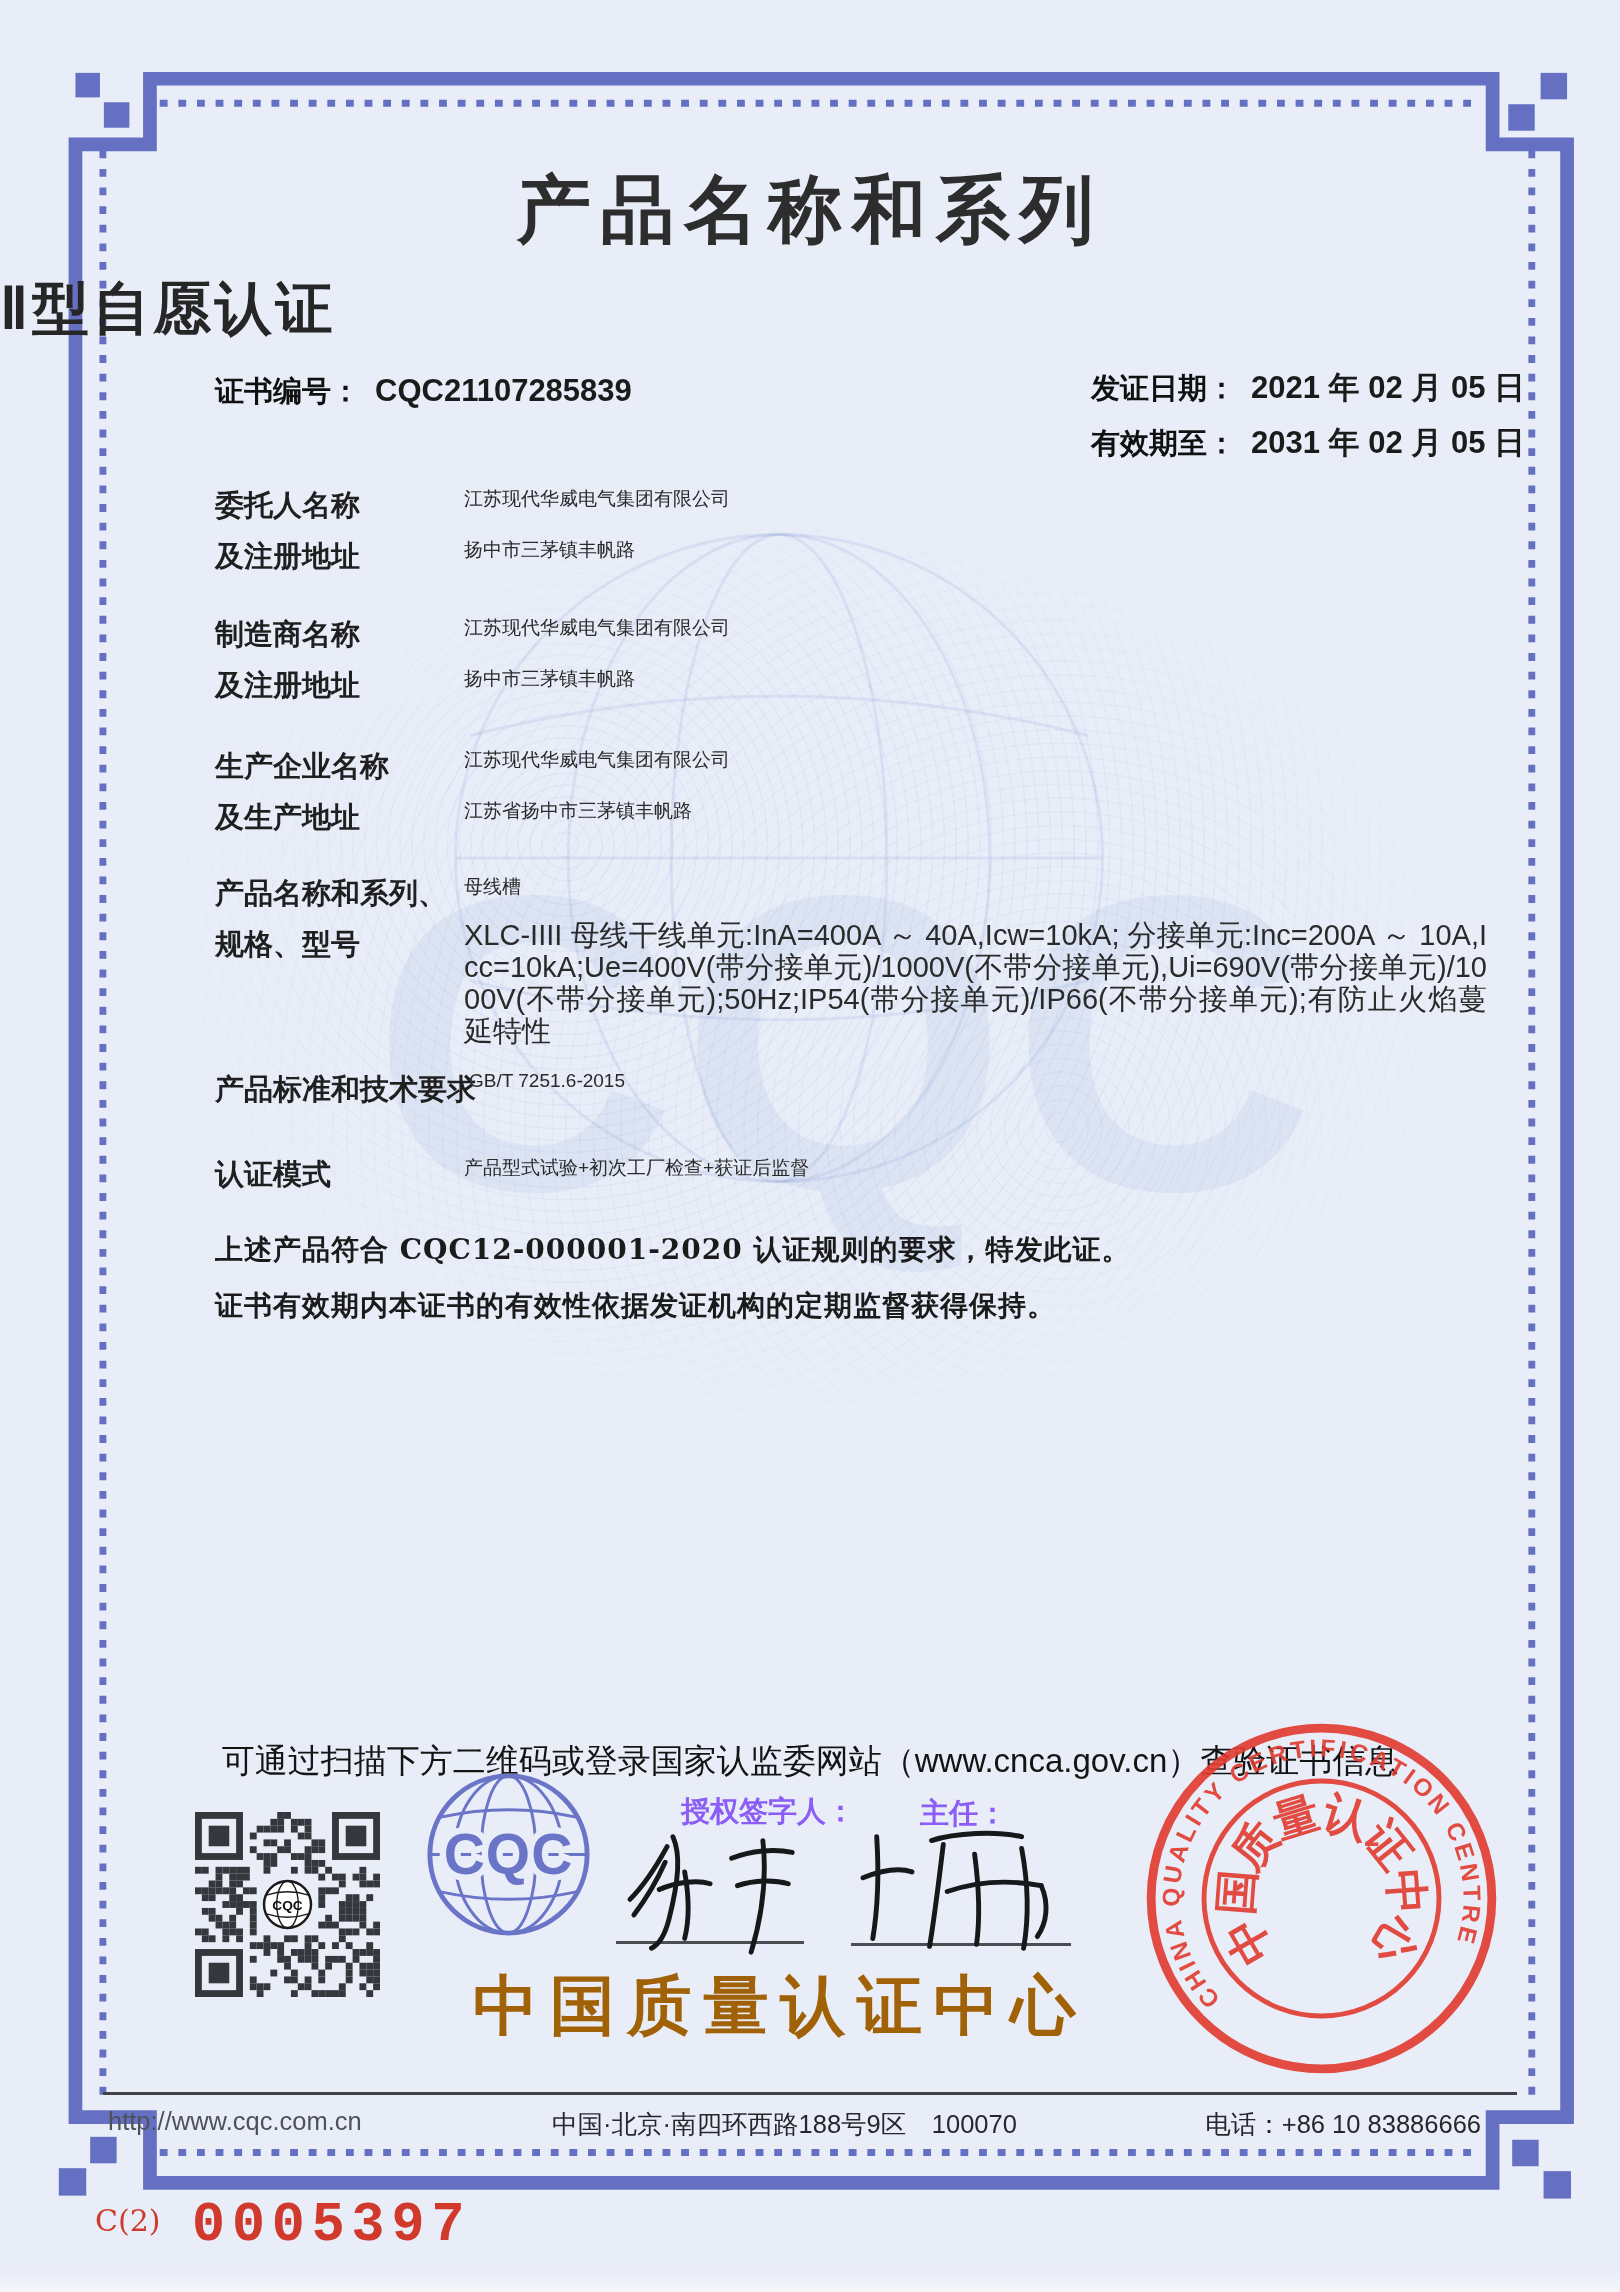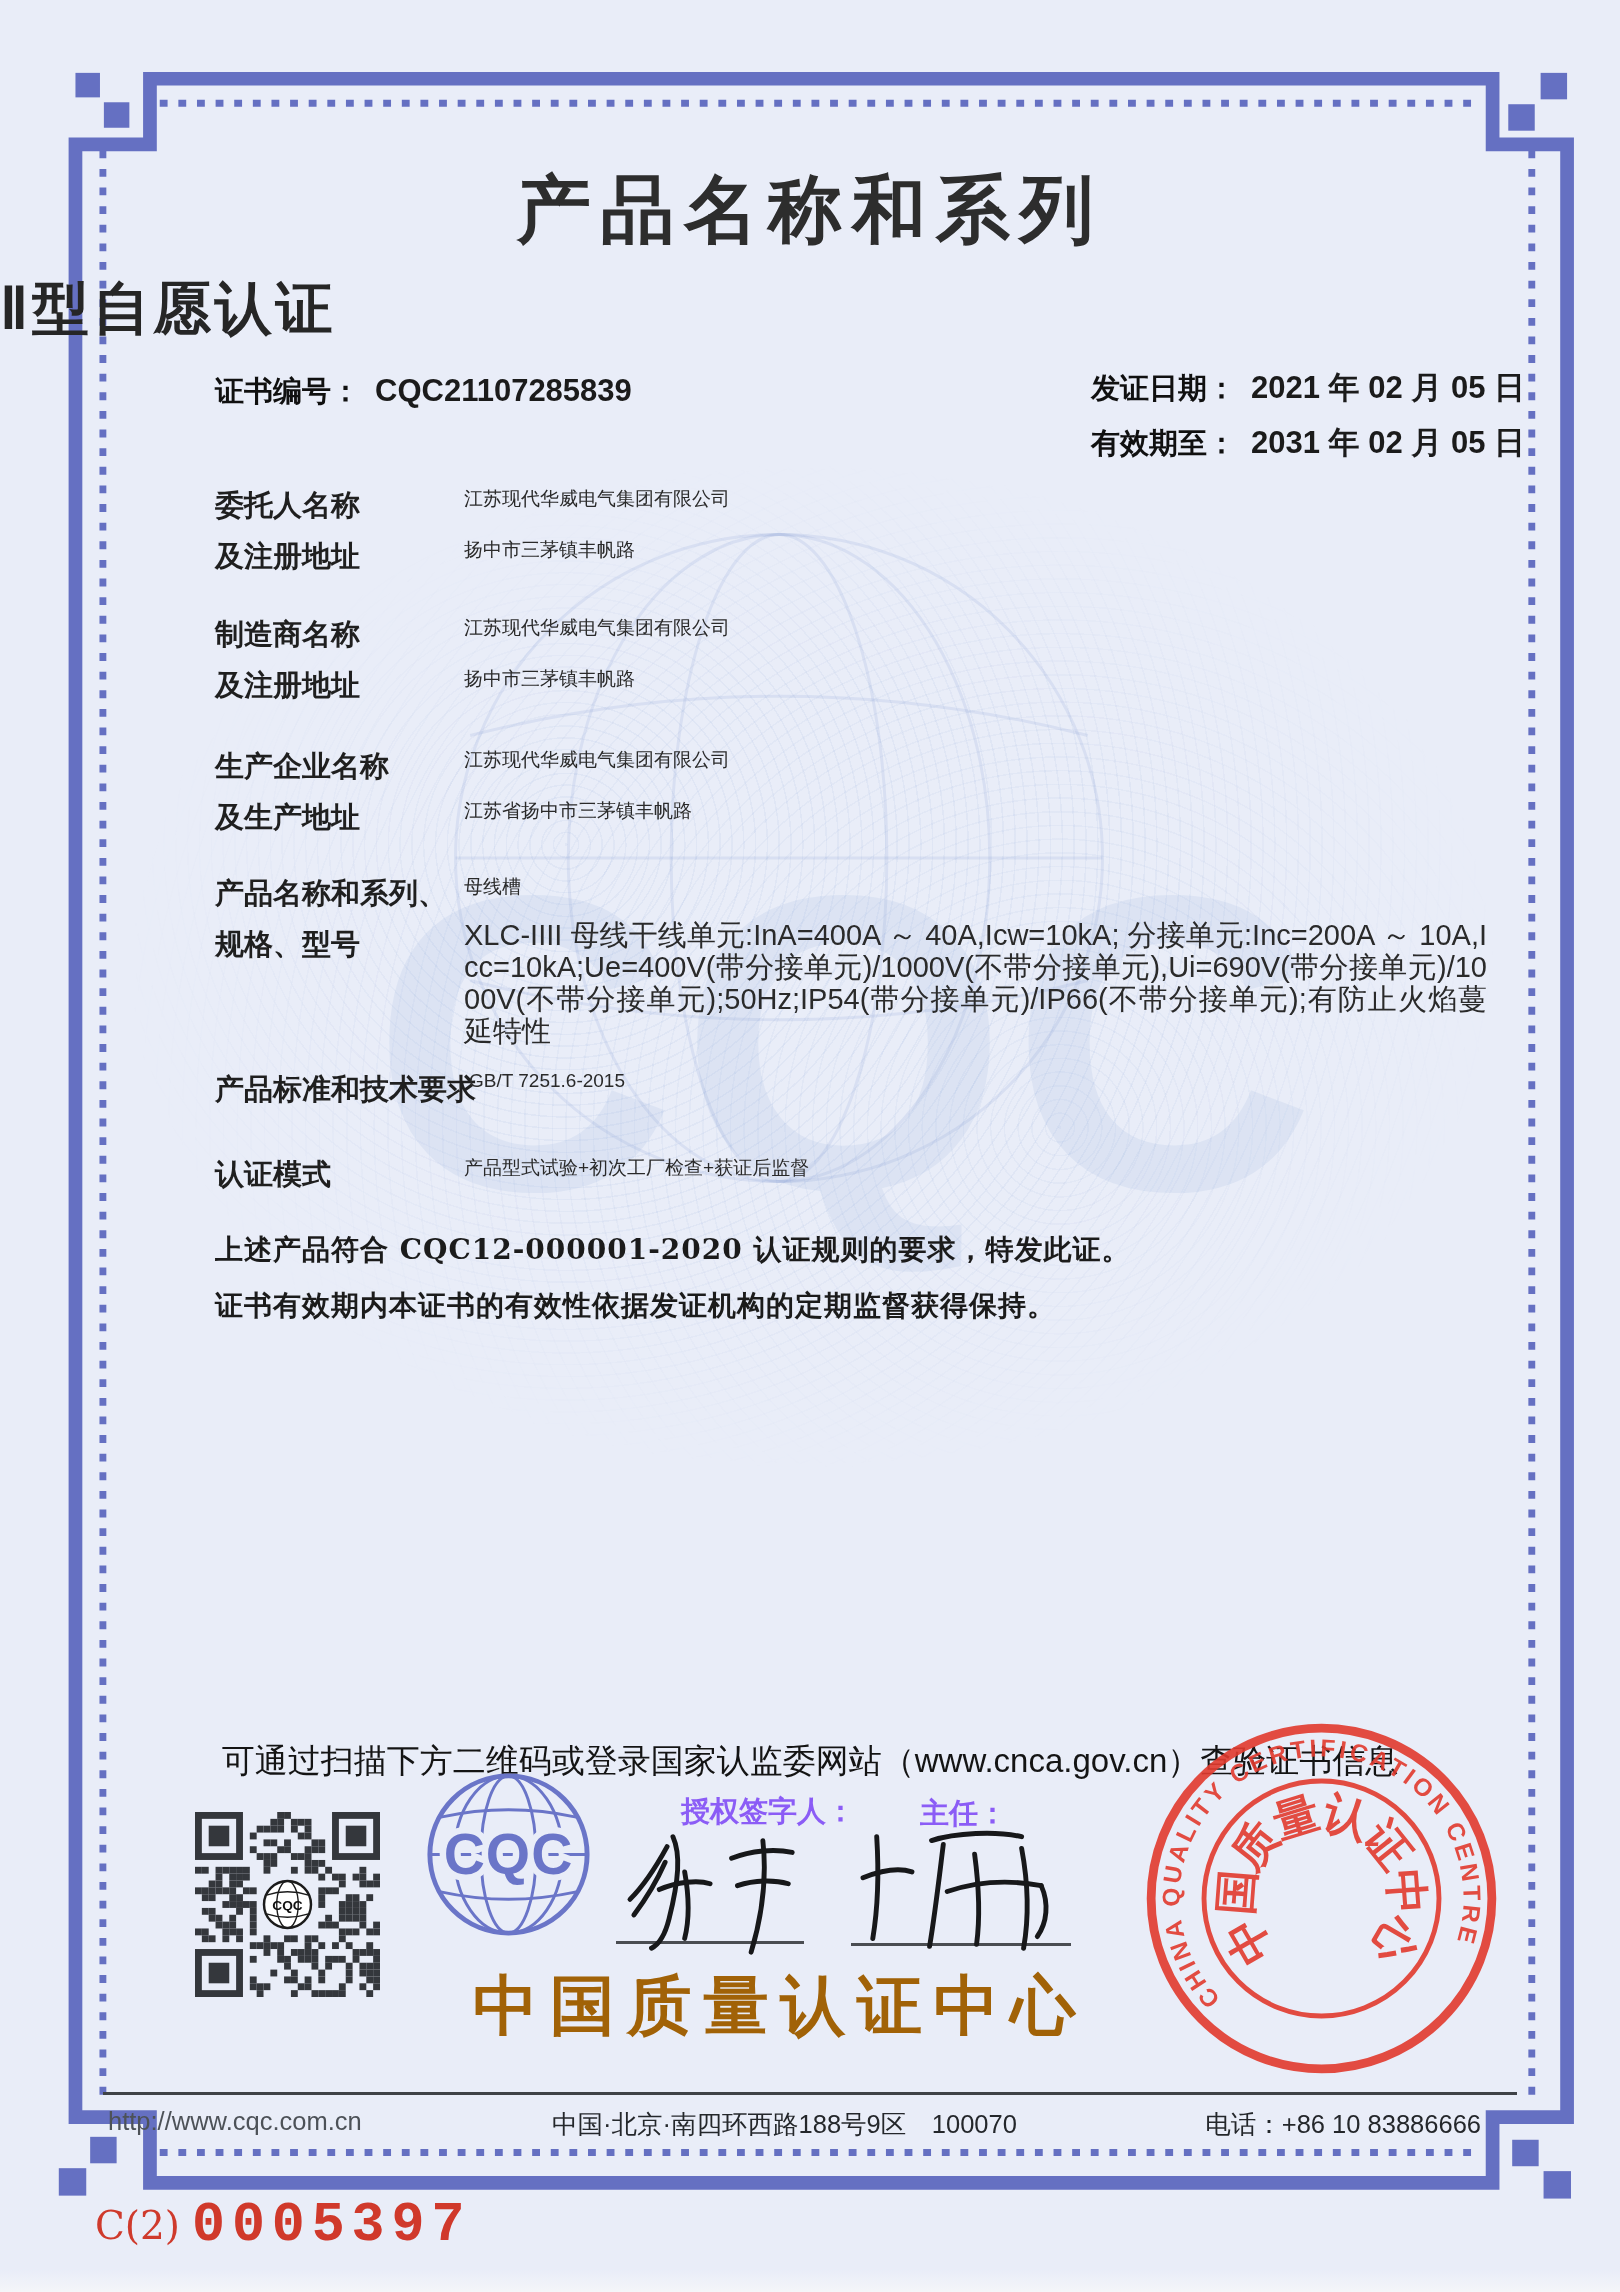--- a/index.html
+++ b/index.html
@@ -43,21 +43,21 @@
   
   .verify-note{left:0;right:0;top:1739px;text-align:center;font-size:33px;font-weight:400;color:#141414;z-index:2;}
   .sign-label{font-size:29px;font-weight:600;color:#8b5cf6;z-index:2;font-family:Liberation Mono, monospace;}
   .sigline{height:2.9px;background:#4a4d52;z-index:2;}
   .org-name{left:473px;top:1962px;font-size:65px;font-weight:600;letter-spacing:11.8px;color:#a16207;z-index:2;}
   .footer-rule{left:103px;top:2092px;width:1414px;height:2.9px;background:#3f4347;z-index:2;}
   .footer-text{top:2107px;font-size:25.5px;color:#24272b;z-index:2;}
   .footer-url{left:108px;color:#4d5258;}
   .footer-addr{left:510px;width:549px;text-align:center;}
   .footer-phone{right:139px;text-align:right;}
-  .serial-prefix{left:95px;top:2203px;font-size:39px;color:#cf3a2c;font-family:"DejaVu Serif",serif;z-index:2;}
+  .serial-prefix{left:95px;top:2203px;font-size:30px;color:#cf3a2c;font-family:"DejaVu Serif",serif;z-index:2;}
   .serial-number{left:192px;top:2194px;font-size:55px;font-weight:bold;letter-spacing:6.9px;color:#d0392b;font-family:"Liberation Mono",monospace;z-index:2;}
   .bottom-strip{left:0;top:2270px;width:1620px;height:22.5px;background:linear-gradient(#e9edf8,#f5f6f9);z-index:1;}
   svg{display:block;}
 </style>
 </head>
 <body>
 
 <div class="abs guilloche"></div>
 <div class="abs wm-cqc">CQC</div>
 <svg class="abs" style="left:431px;top:510px;z-index:0" width="696" height="696" viewBox="0 0 710 710">

